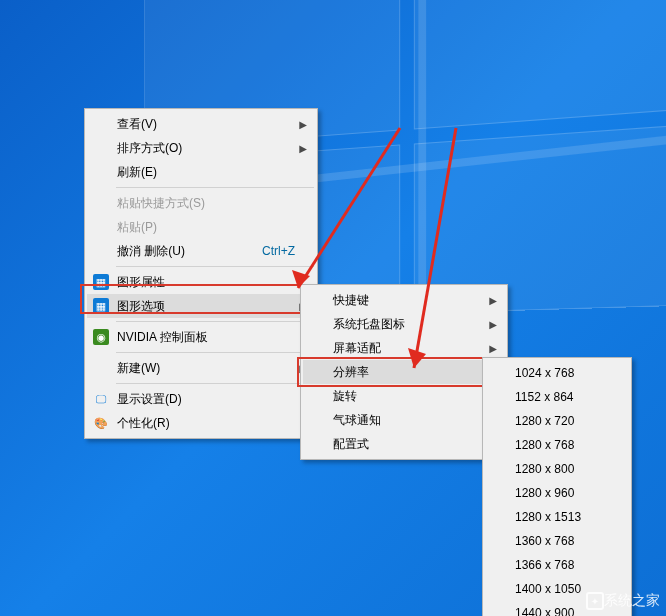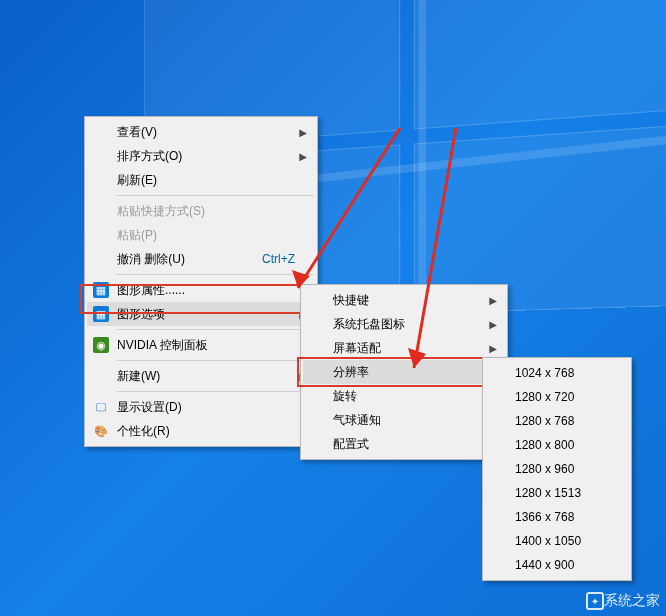--- a/index.html
+++ b/index.html
@@ -132,21 +132,21 @@
 
 <div class="win-bg">
   <div class="win-tiles">
     <div></div>
       <div></div>
       <div></div>
       <div></div>
   </div>
 </div>
 
-<div class="ctx-menu" style="left:84px; top:116px; width:234px;">
+<div class="ctx-menu" style="left:84px; top:108px; width:234px;">
   <div class="mi">
       <span>查看(V)</span>
       <span class="arr">▶</span>
     </div>
   <div class="mi">
       <span>排序方式(O)</span>
       <span class="arr">▶</span>
     </div>
   <div class="mi">
       <span>刷新(E)</span>
@@ -226,33 +226,39 @@
     </div>
 </div>
 
 <div class="hl-box" style="left:297px; top:357px; width:187px; height:30px;"></div>
 
 <div class="ctx-menu" style="left:482px; top:357px; width:150px;">
   <div class="mi">
       <span>1024 x 768</span>
     </div>
   <div class="mi">
+      <span>1152 x 864</span>
+    </div>
+  <div class="mi">
       <span>1280 x 720</span>
     </div>
   <div class="mi">
       <span>1280 x 768</span>
     </div>
   <div class="mi">
       <span>1280 x 800</span>
     </div>
   <div class="mi">
       <span>1280 x 960</span>
     </div>
   <div class="mi">
       <span>1280 x 1513</span>
+    </div>
+  <div class="mi">
+      <span>1360 x 768</span>
     </div>
   <div class="mi">
       <span>1366 x 768</span>
     </div>
   <div class="mi">
       <span>1400 x 1050</span>
     </div>
   <div class="mi">
       <span>1440 x 900</span>
     </div>

